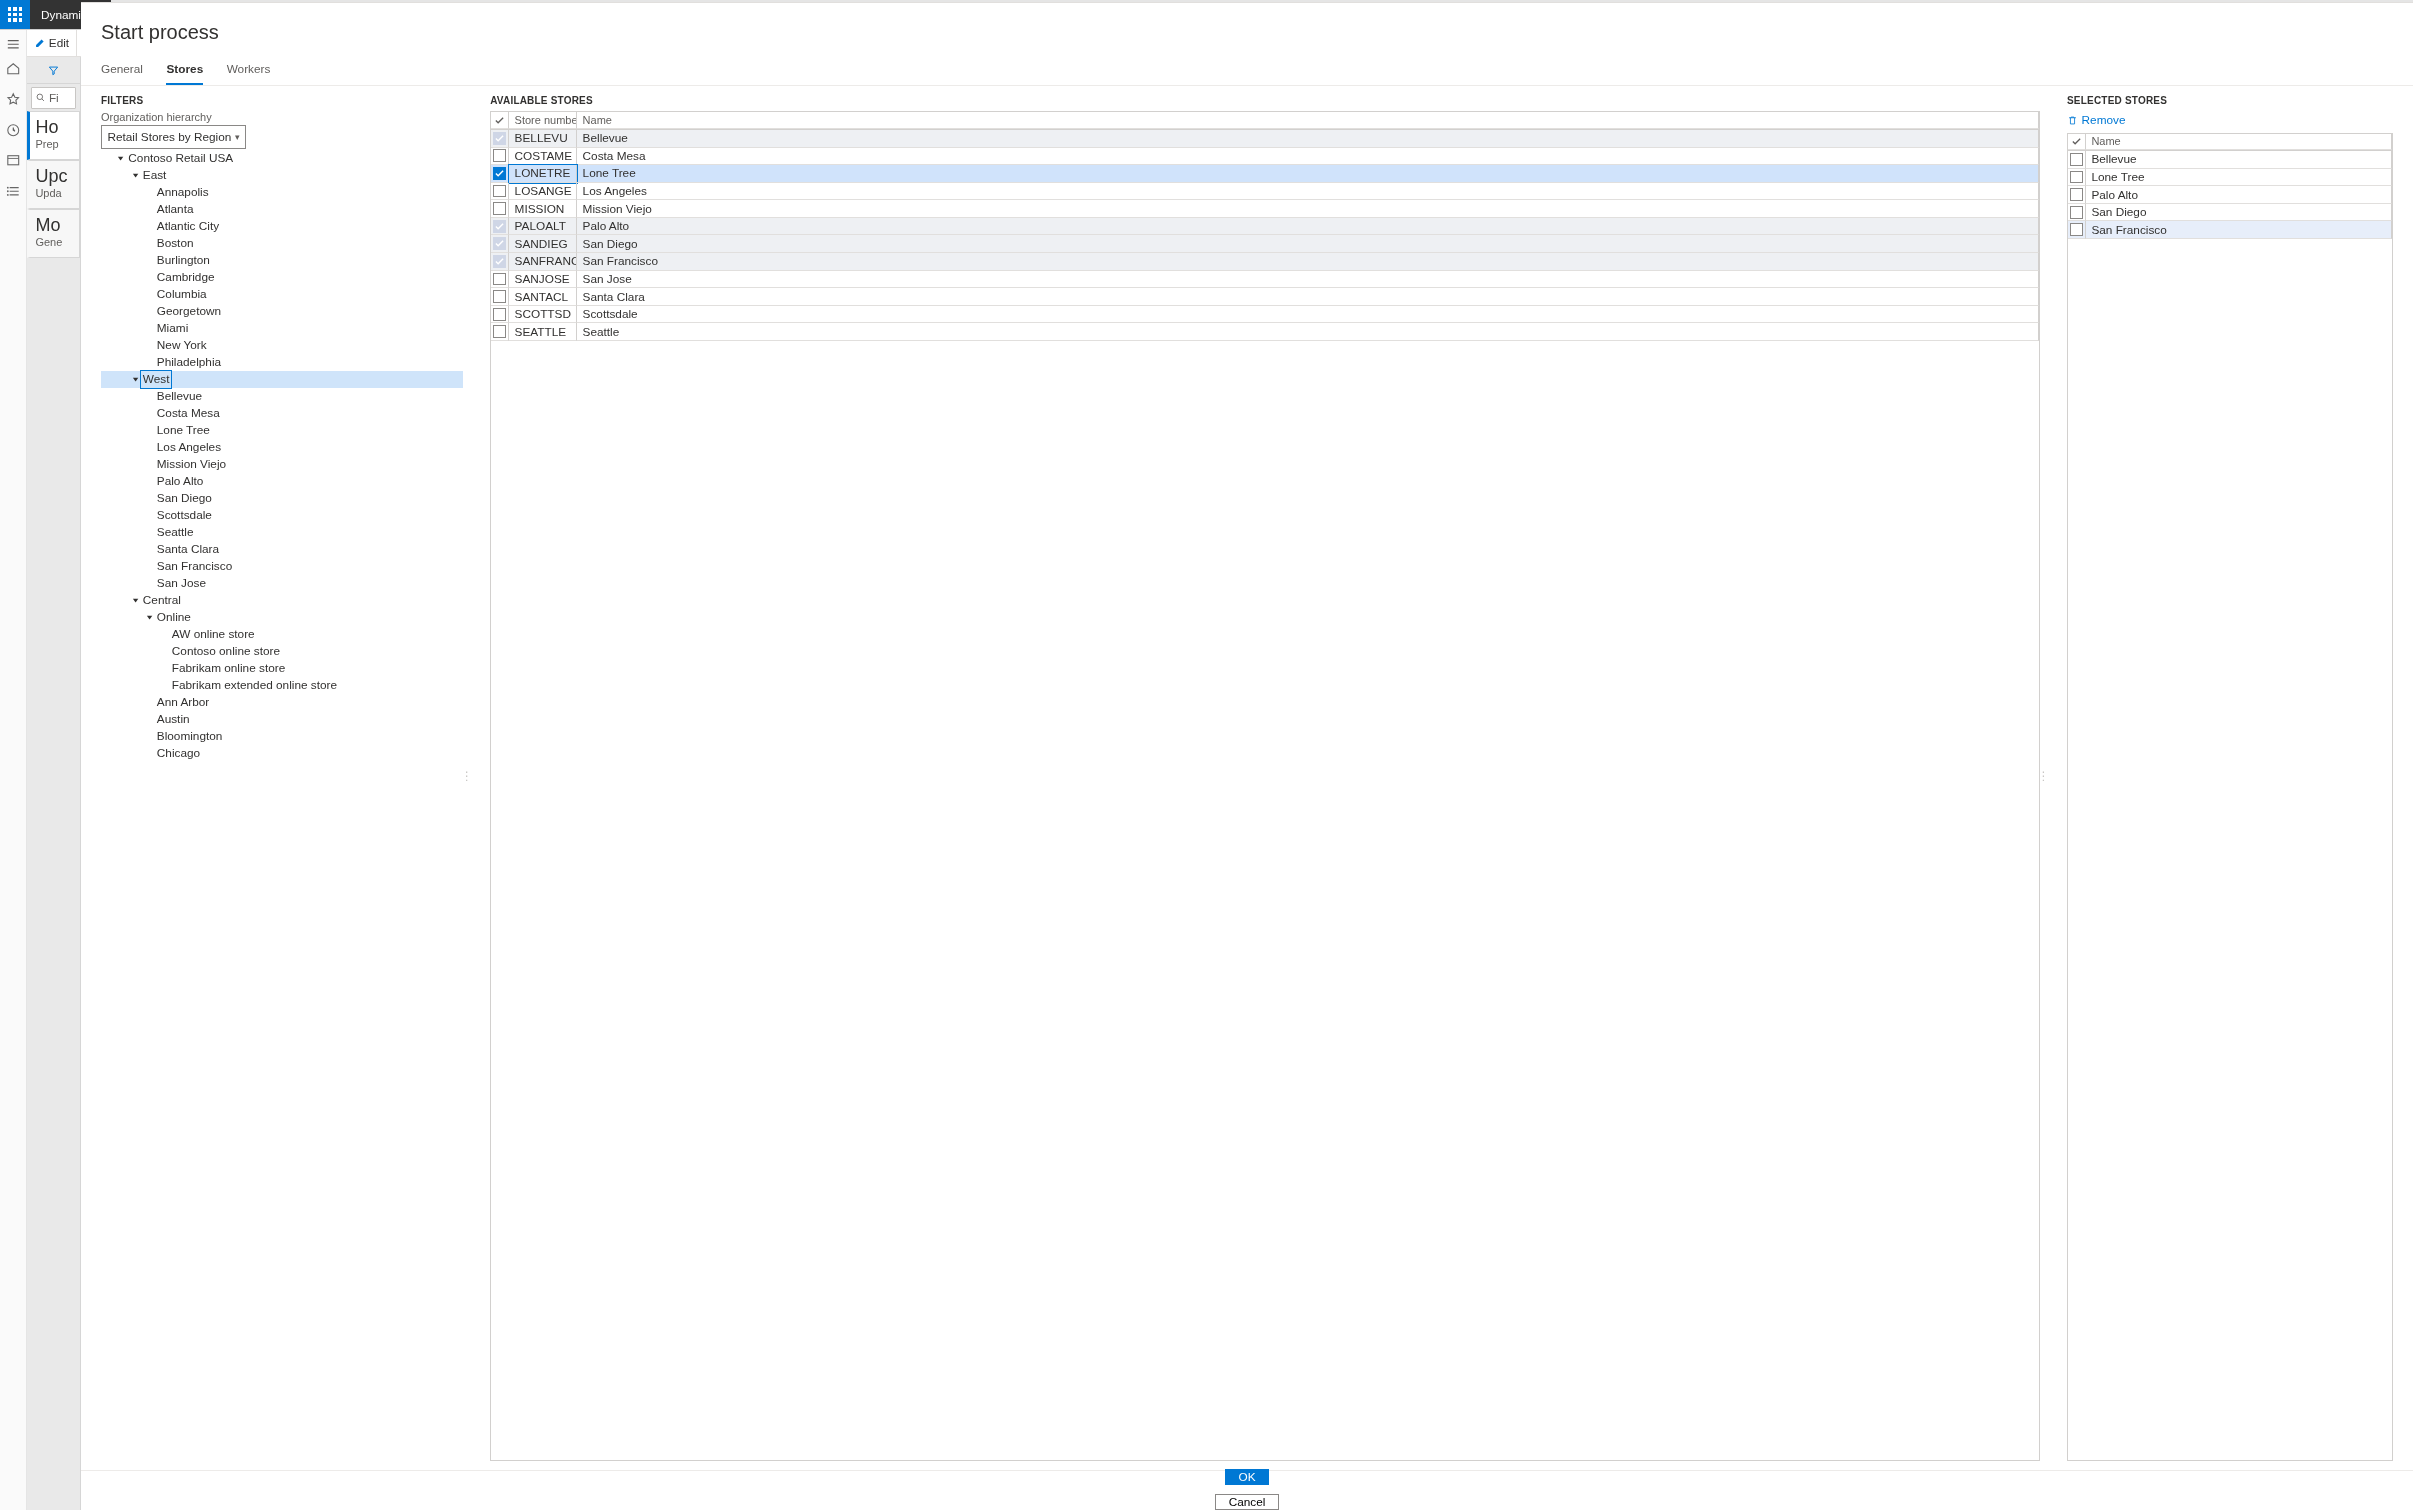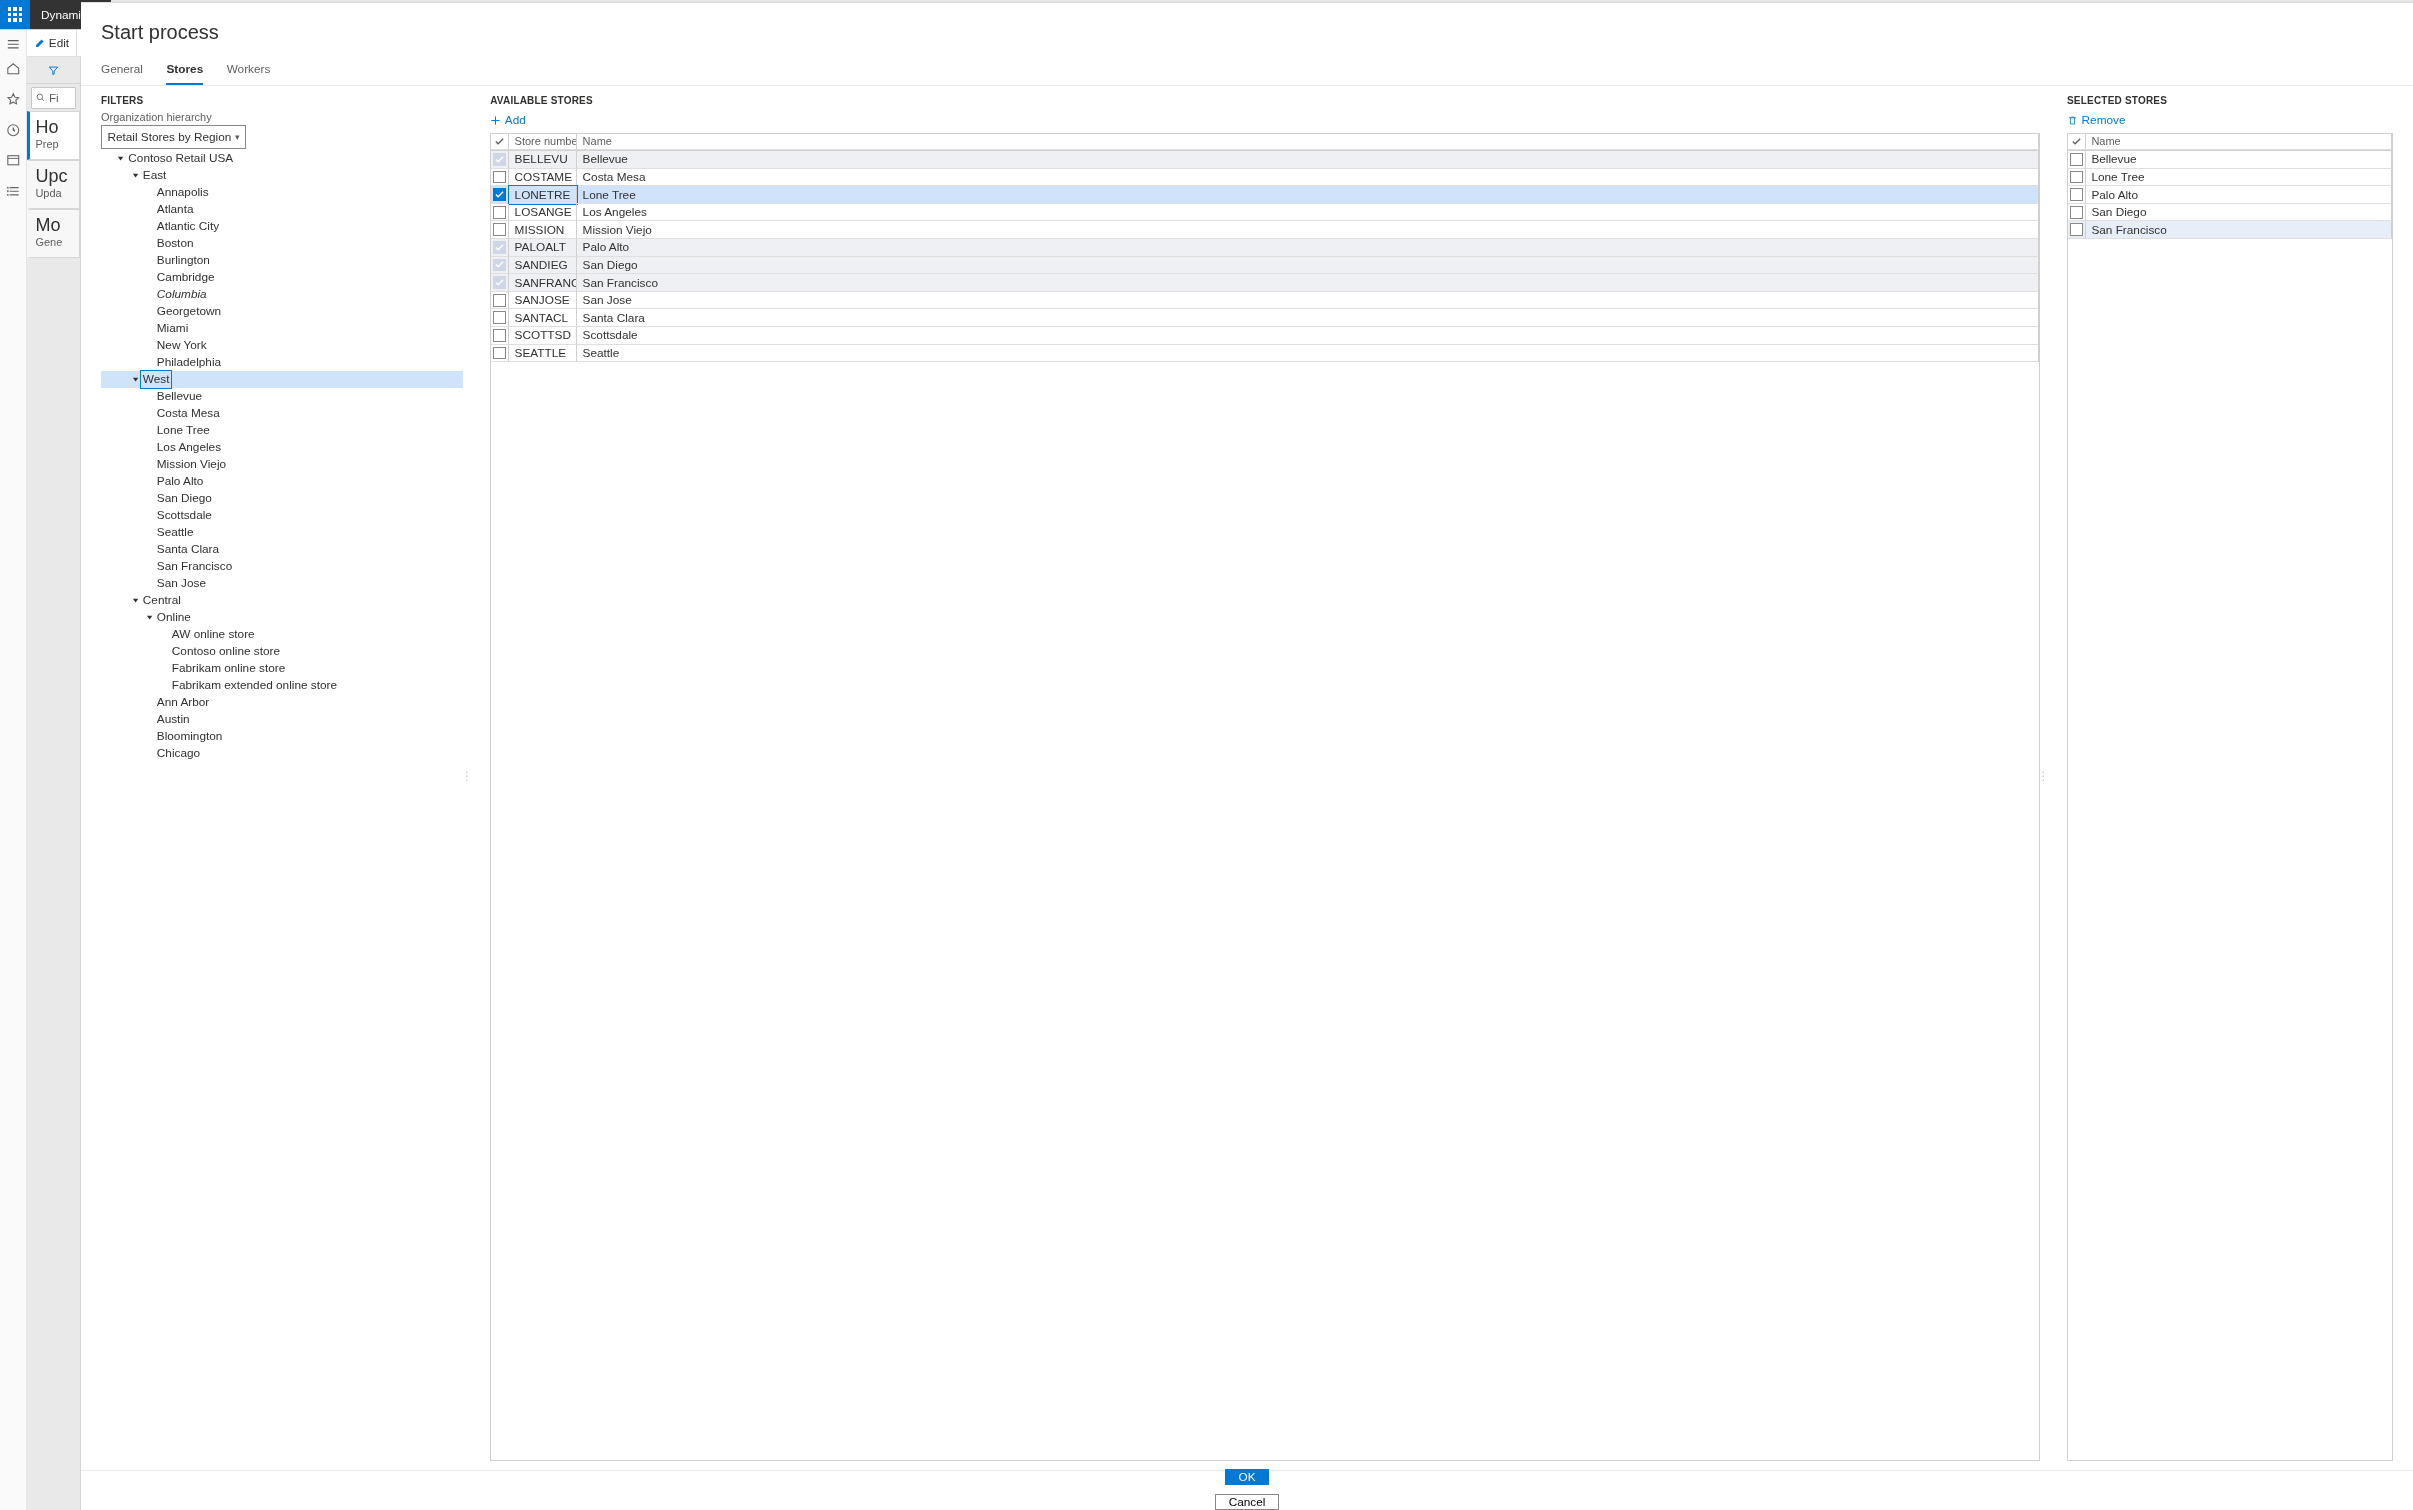--- a/index.html
+++ b/index.html
@@ -256,21 +256,21 @@
             <span class="lbl">Boston</span>
           </div>
           <div class="tree-item" style="padding-left: 43px;">
             <span class="expander"></span>
             <span class="lbl">Burlington</span>
           </div>
           <div class="tree-item" style="padding-left: 43px;">
             <span class="expander"></span>
             <span class="lbl">Cambridge</span>
           </div>
-          <div class="tree-item" style="padding-left: 43px; font-style: italic;">
+          <div class="tree-item" style="padding-left: 43px;">
             <span class="expander"></span>
             <span class="lbl">Columbia</span>
           </div>
           <div class="tree-item" style="padding-left: 43px;">
             <span class="expander"></span>
             <span class="lbl">Georgetown</span>
           </div>
           <div class="tree-item" style="padding-left: 43px;">
             <span class="expander"></span>
             <span class="lbl">Miami</span>
@@ -387,26 +387,20 @@
             <span class="expander"></span>
             <span class="lbl">Chicago</span>
           </div>
         </div>
     </div>
 
     <div class="splitter">⋮</div>
 
     <div class="col-avail">
       <div class="sec-head">AVAILABLE STORES</div>
-      <div class="action-link">
-        <svg class="svg12" viewBox="0 0 16 16">
-            <path stroke="currentColor" stroke-width="1.4" d="M8 2v12M2 8h12"></path>
-          </svg>
-        <span>Add</span>
-      </div>
       <div class="grid g-avail" id="availGrid">
           <div class="grid-row header">
   <div class="cell chk hdr-chk">
               <svg width="11" height="11" viewBox="0 0 12 12">
                 <path d="M2 6l2.5 2.5L10 3" fill="none" stroke="#605e5c" stroke-width="1.4"></path>
               </svg>
             </div>
   <div class="cell c1">Store number</div>
   <div class="cell c2">Name</div>
 </div>

